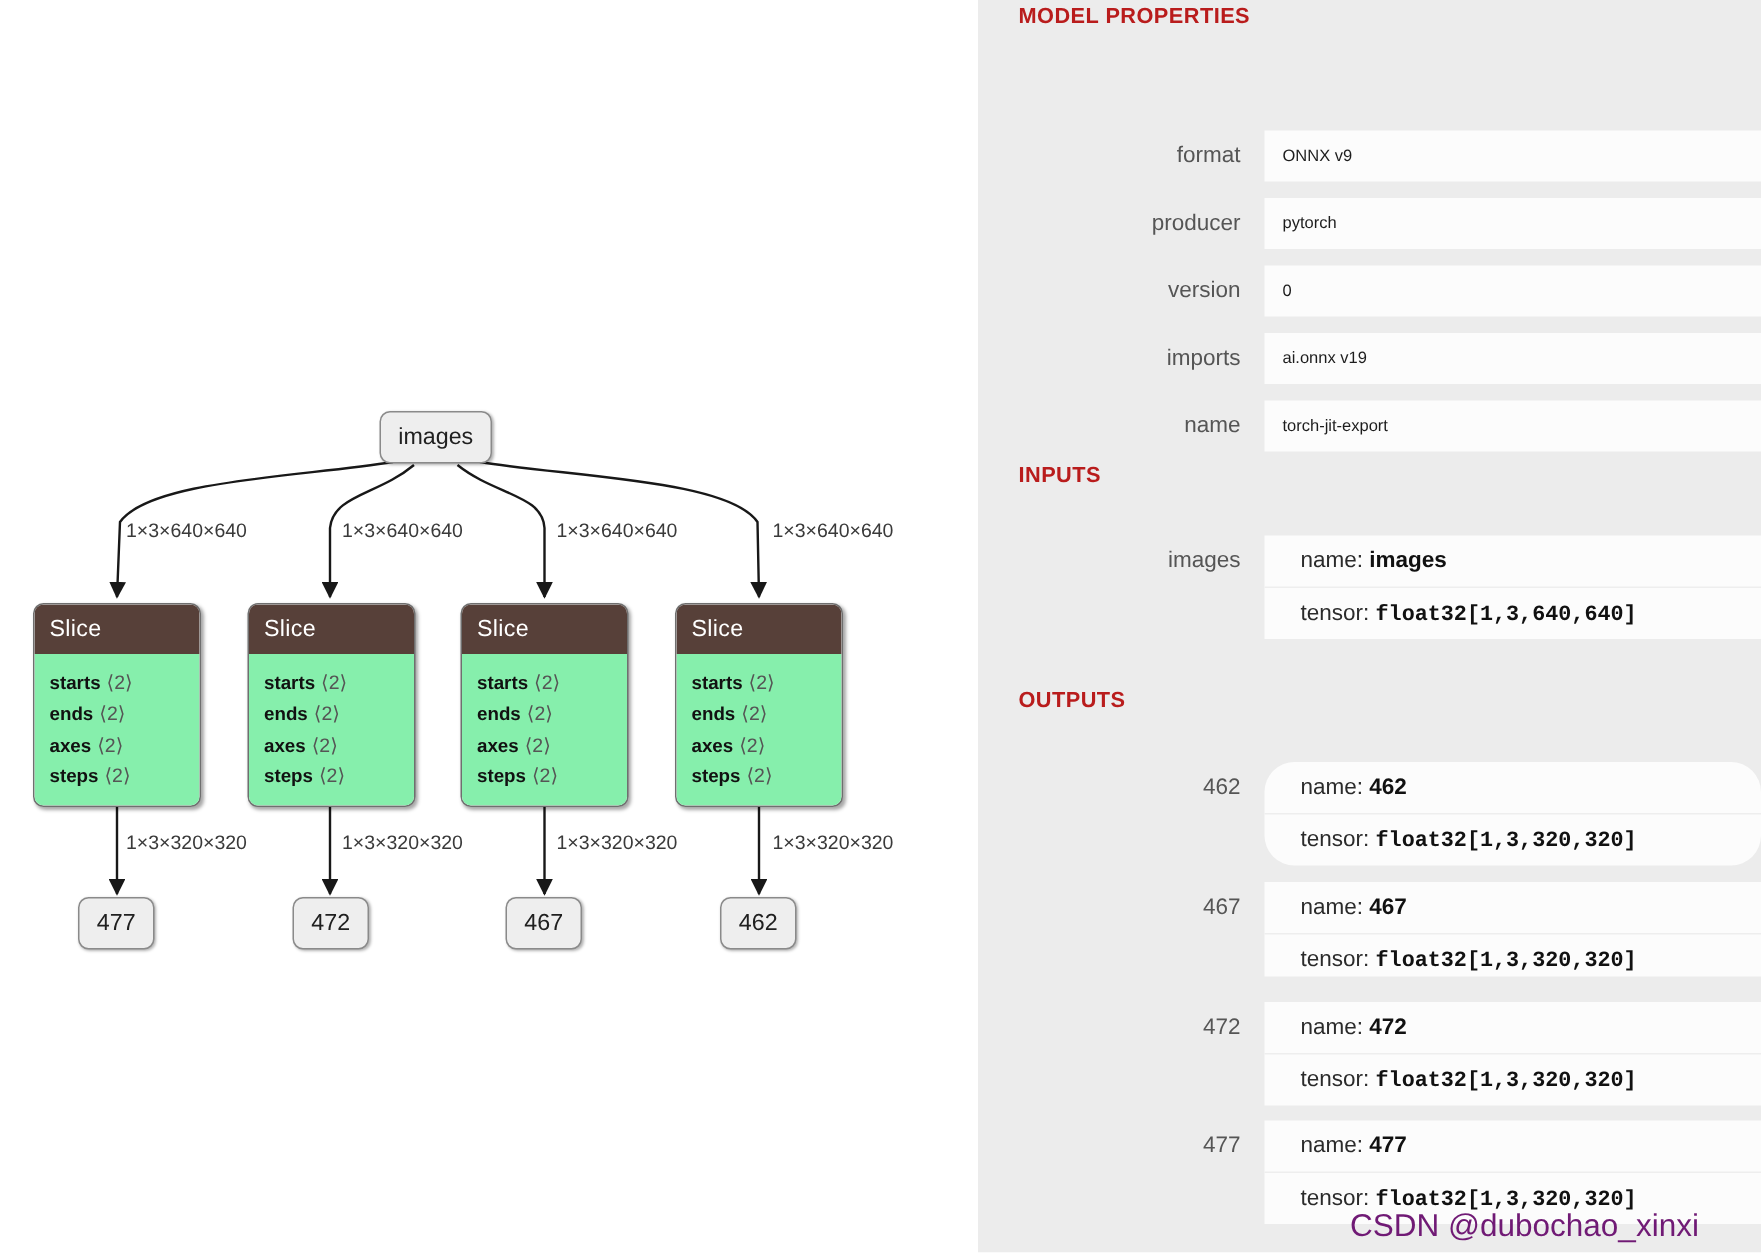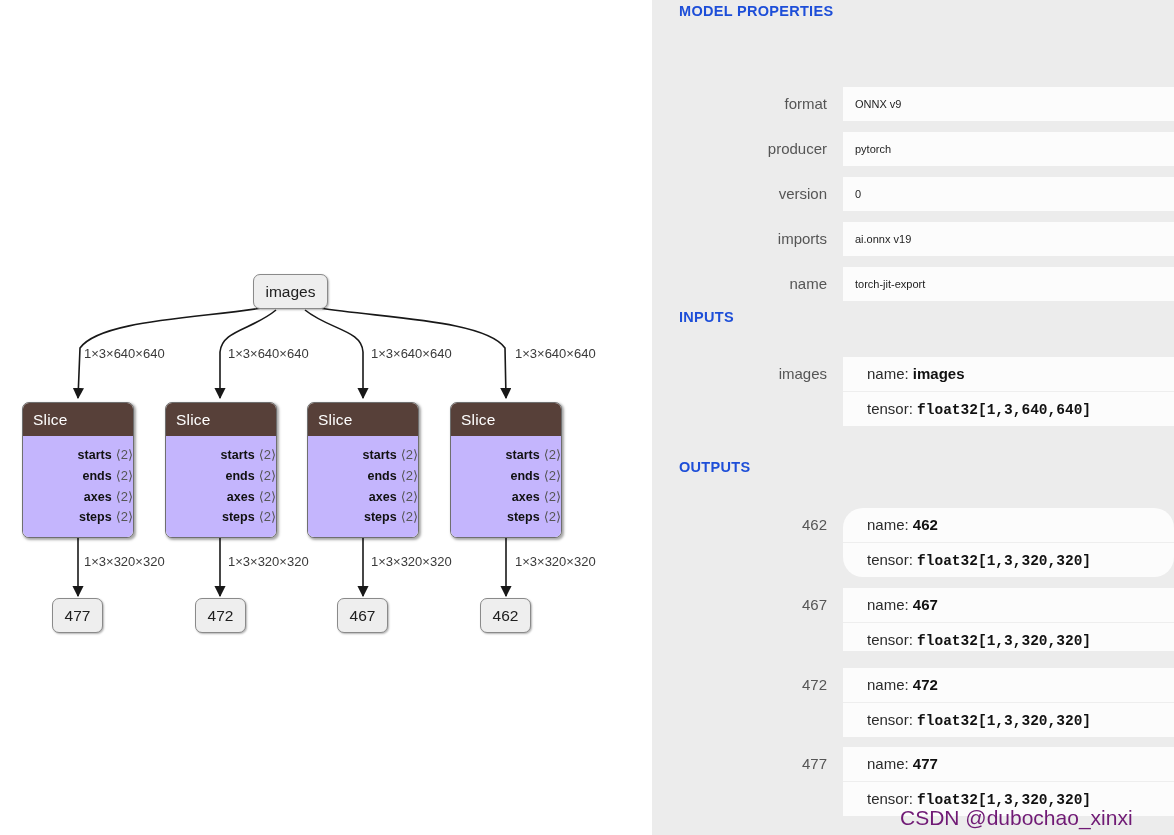--- a/index.html
+++ b/index.html
@@ -61,22 +61,21 @@
     height: 33px;
     line-height: 33px;
     padding-left: 10px;
     color: #ffffff;
     font-size: 15.5px;
     font-family: "Liberation Sans", sans-serif;
     letter-spacing: 0.2px;
   }
   .op-body {
     padding: 9px 0 9px 10px;
-    background: #c4b5fd;
-    text-align: right;
+    background: #86efac;
   }
   .op-attr {
     font-size: 12.5px;
     line-height: 20.8px;
     color: #111111;
     white-space: nowrap;
     font-family: "Liberation Sans", sans-serif;
   }
   .op-attr .akey { font-weight: bold; }
   .op-attr .aval { color: #555555; font-weight: normal; margin-left: 4px; font-size: 13px; }
@@ -93,21 +92,21 @@
   #sidebar {
     position: absolute;
     left: 652px; top: 0;
     width: 522px; height: 835px;
     background: #ececec;
     overflow: hidden;
   }
   .section-title {
     font-size: 14.5px;
     font-weight: bold;
-    color: #1d4ed8;
+    color: #b91c1c;
     letter-spacing: 0.3px;
     padding-left: 27px;
     font-family: "Liberation Sans", sans-serif;
   }
   #title-model-properties {
     position: absolute;
     left: 0; top: 1px;
     height: 20px;
     line-height: 20px;
   }

